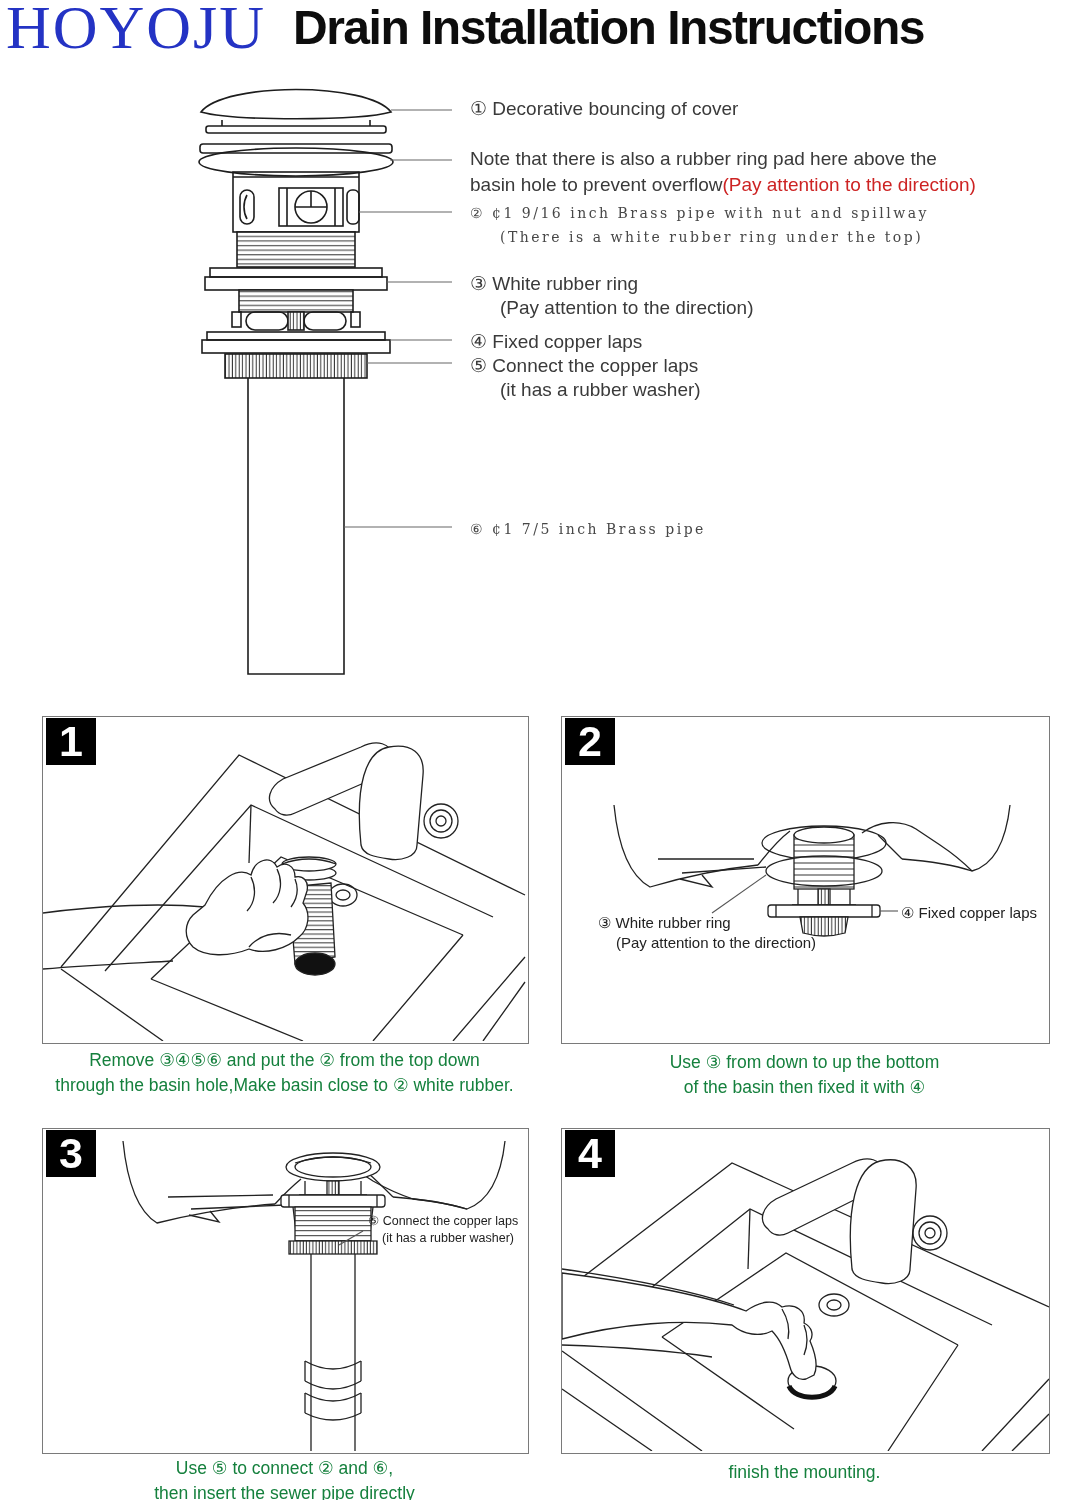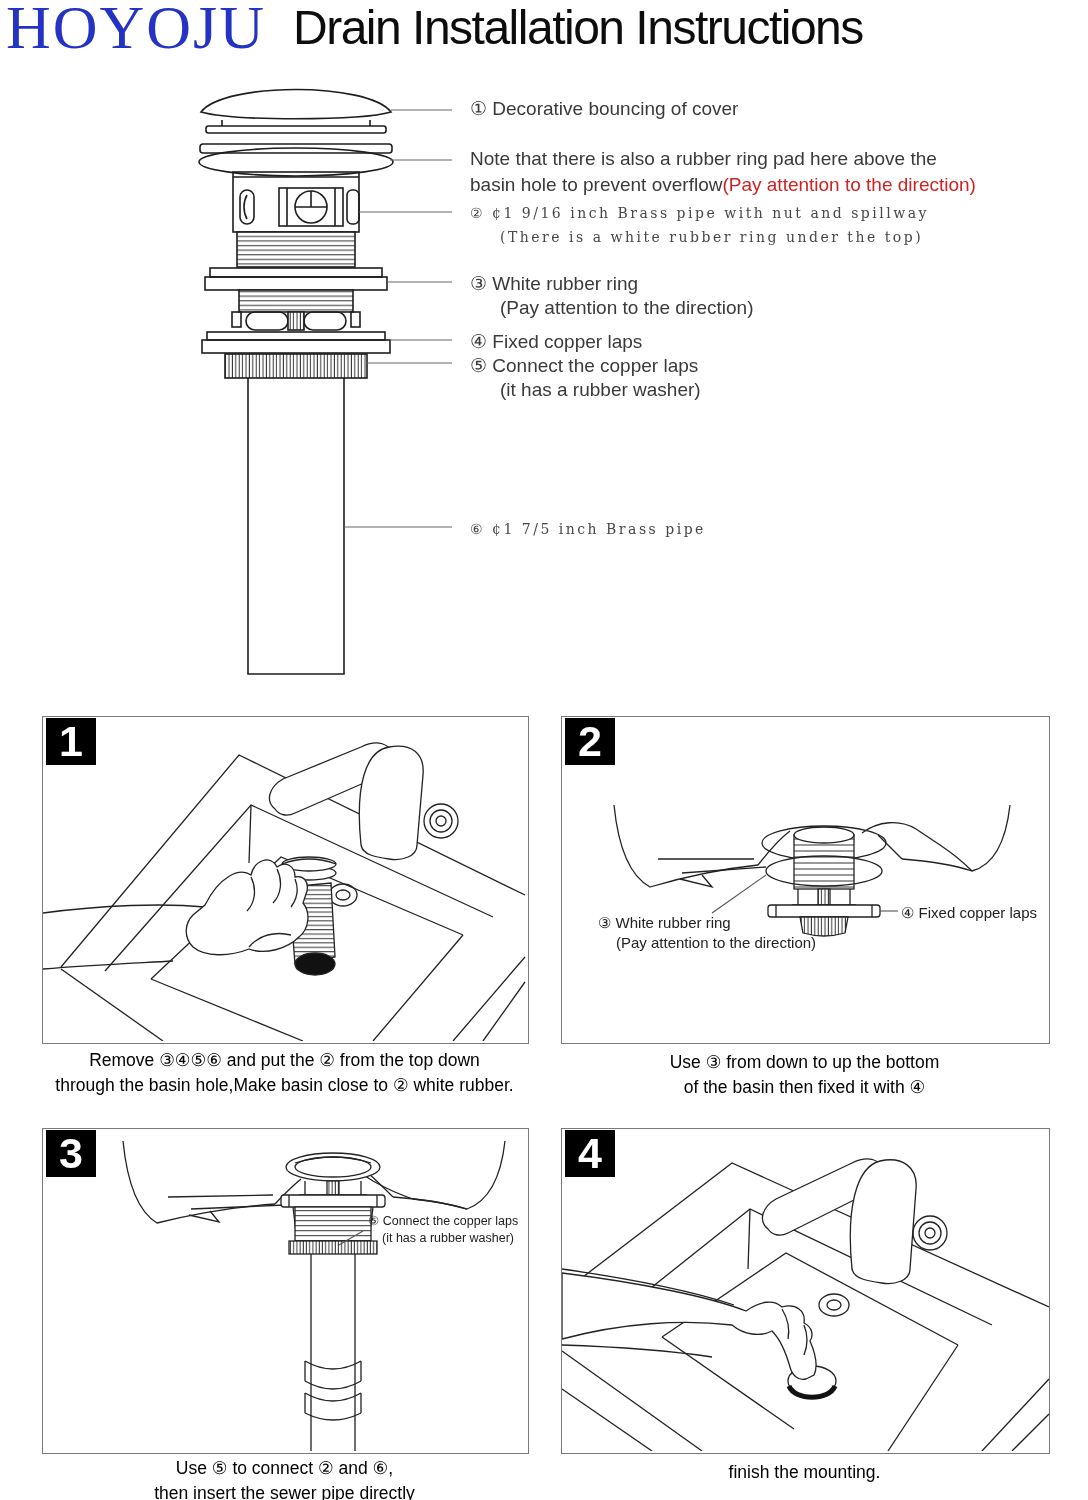--- a/index.html
+++ b/index.html
@@ -1,30 +1,30 @@
 <!DOCTYPE html>
 <html><head>
 <meta charset="utf-8">
 <style>
   html,body{margin:0;padding:0;background:#fff;}
   #sheet{position:relative;width:1088px;height:1500px;background:#fff;overflow:hidden;
          font-family:"Liberation Sans",sans-serif;color:#333;}
   .abs{position:absolute;}
   #brand{left:6px;top:-4px;font-family:"Liberation Serif",serif;font-size:62px;line-height:62px;
          color:#2433c4;letter-spacing:2px;font-weight:500;}
-  #title{left:293px;top:2px;font-size:48px;line-height:52px;font-weight:normal;color:#0d0d0d;letter-spacing:-1.5px;}
+  #title{left:293px;top:2px;font-size:48px;line-height:52px;font-weight:bold;color:#0d0d0d;letter-spacing:-1.5px;}
   .lbl{font-size:19px;line-height:24px;color:#3a3a3a;white-space:nowrap;}
   .lbl-serif{font-family:"DejaVu Serif",serif;font-size:14px;line-height:24px;color:#474747;
              letter-spacing:2.5px;white-space:nowrap;}
   .indent{padding-left:30px;}
   .red{color:#cd2323;}
   .panel{position:absolute;border:1px solid #7a7a7a;background:#fff;}
   .badge{position:absolute;left:3px;top:1px;width:50px;height:47px;background:#000;color:#fff;
          display:flex;align-items:center;justify-content:center;font-size:43px;font-weight:bold;}
-  .caption{position:absolute;text-align:center;font-size:17.5px;line-height:25px;color:#000000;}
+  .caption{position:absolute;text-align:center;font-size:17.5px;line-height:25px;color:#15803d;}
   .plabel{position:absolute;font-size:15px;line-height:20px;color:#222;white-space:nowrap;}
   .plabel-sm{position:absolute;font-size:12.5px;line-height:17px;color:#222;white-space:nowrap;}
   svg{display:block;}
 </style>
 </head>
 <body>
 
 <div id="sheet">
 
   <div class="abs" id="brand">HOYOJU</div>

